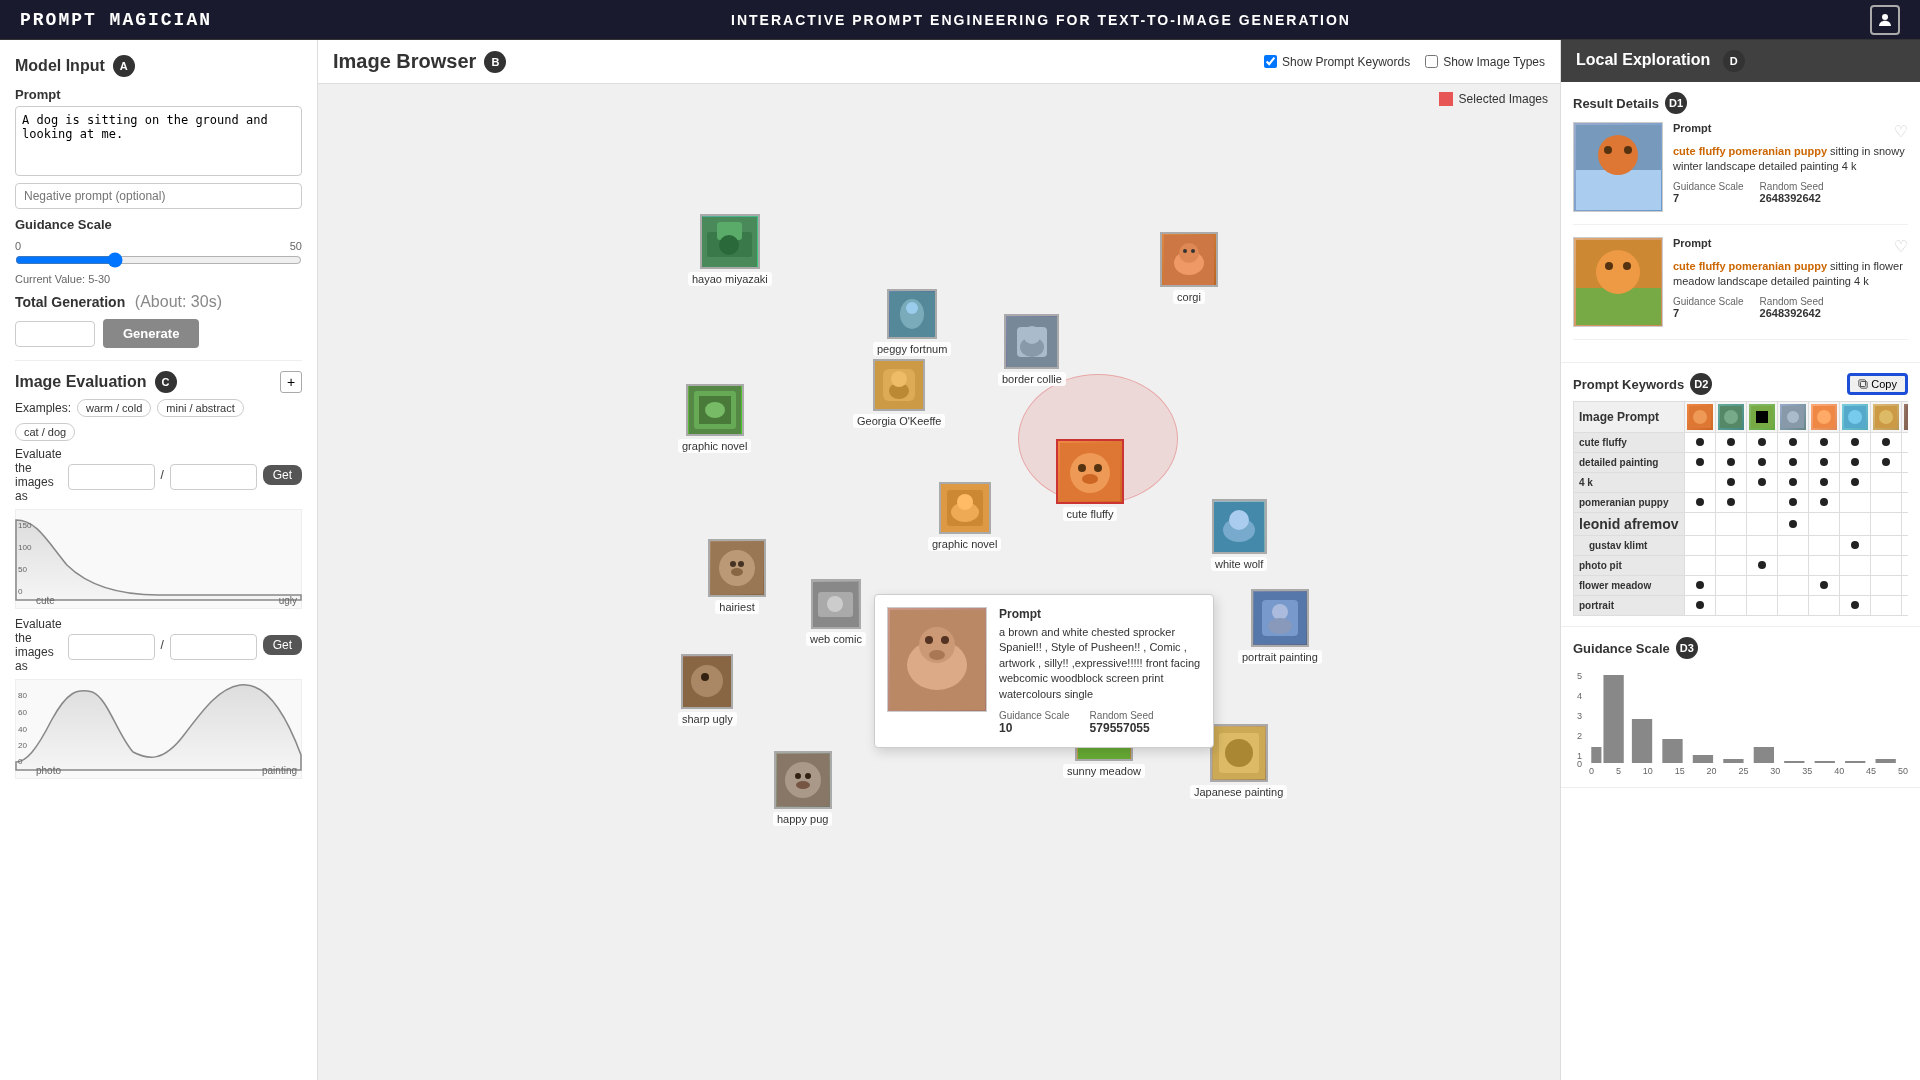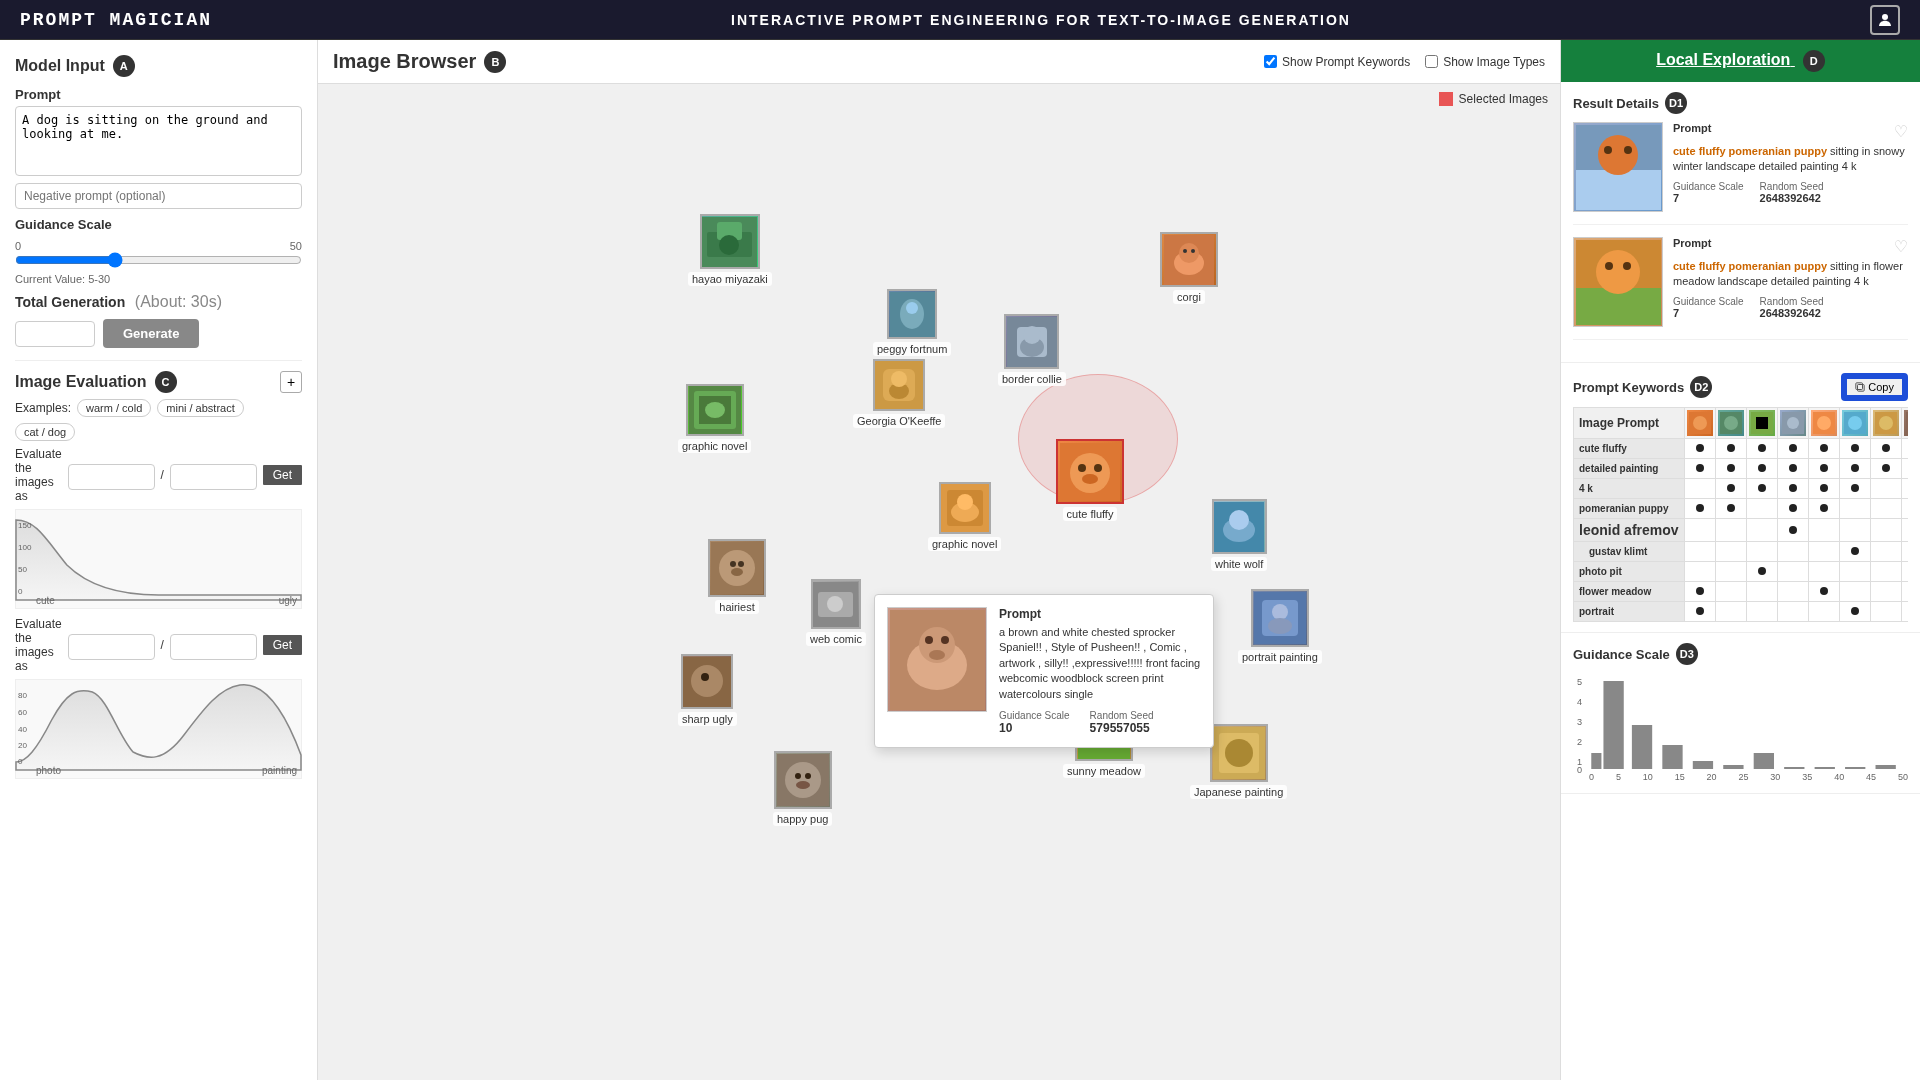--- a/index.html
+++ b/index.html
@@ -109,21 +109,21 @@
       border: 1px solid #ccc;
       border-radius: 4px;
       padding: 3px 6px;
       font-size: 12px;
       width: 60px;
     }
     .get-btn {
       background: #555;
       color: white;
       border: none;
-      border-radius: 1px;
+      border-radius: 8px;
       padding: 3px 10px;
       font-size: 12px;
       cursor: pointer;
     }
 
     .chart-container {
       width: 100%;
       height: 100px;
       background: #f9f9f9;
       border: 1px solid #eee;
@@ -209,38 +209,37 @@
 
     
     #right-panel {
       width: 360px;
       background: white;
       border-left: 1px solid #ddd;
       overflow-y: auto;
       flex-shrink: 0;
     }
     .right-header {
-      background: #15803d;
+      background: #404040;
       color: white;
       padding: 10px 15px;
       display: flex;
       align-items: center;
-      justify-content: center;
-      text-decoration: underline;
+      justify-content: flex-start;
     }
     .right-header .r-title { font-size: 16px; font-weight: bold; }
     .r-section { padding: 10px 12px; border-bottom: 1px solid #eee; }
     .r-section-title { font-size: 13px; font-weight: bold; margin-bottom: 8px; display: flex; align-items: center; gap: 6px; }
 
     .result-card { display: flex; gap: 10px; margin-bottom: 12px; padding-bottom: 12px; border-bottom: 1px solid #f0f0f0; }
     .heart-btn { cursor: pointer; font-size: 16px; color: #ccc; align-self: flex-start; }
 
     
     .keywords-header { display: flex; align-items: center; justify-content: space-between; }
-    .copy-btn { font-size: 11px; background: #f0f0f0; border: 6px solid #1d4ed8; border-radius: 4px; padding: 2px 8px; cursor: pointer; display: flex; align-items: center; gap: 3px; }
+    .copy-btn { font-size: 11px; background: #f0f0f0; border: 3px solid #1d4ed8; border-radius: 4px; padding: 2px 8px; cursor: pointer; display: flex; align-items: center; gap: 3px; }
 
     .kw-table-container { overflow-x: auto; margin-top: 6px; }
     .kw-table { width: 100%; border-collapse: collapse; }
     .kw-table th, .kw-table td { border: 1px solid #ddd; padding: 3px 5px; font-size: 10px; text-align: center; }
     .kw-table th { background: #f5f5f5; }
     .kw-table .kw-label { text-align: left; font-size: 10px; font-weight: bold; background: #f0f0f0; white-space: nowrap; }
     .kw-table .img-cell { width: 28px; height: 28px; }
     .dot { width: 8px; height: 8px; border-radius: 50%; background: #222; display: inline-block; }
 
     

